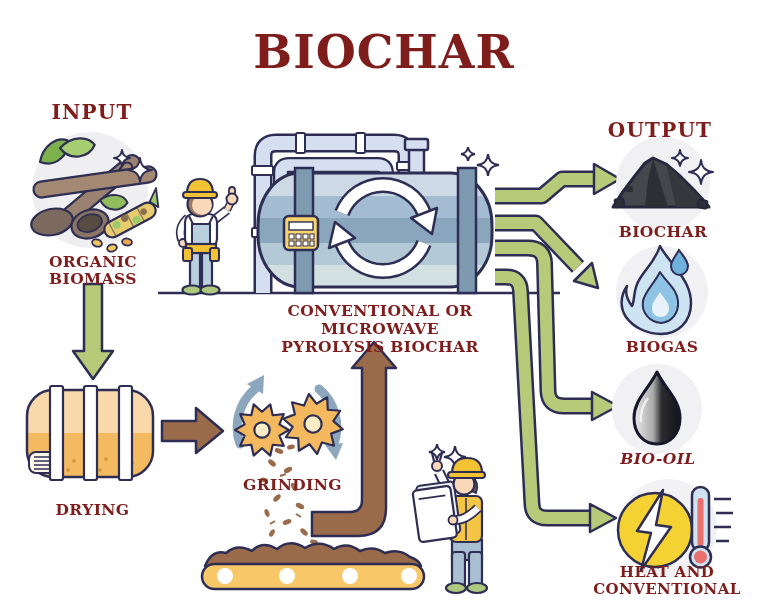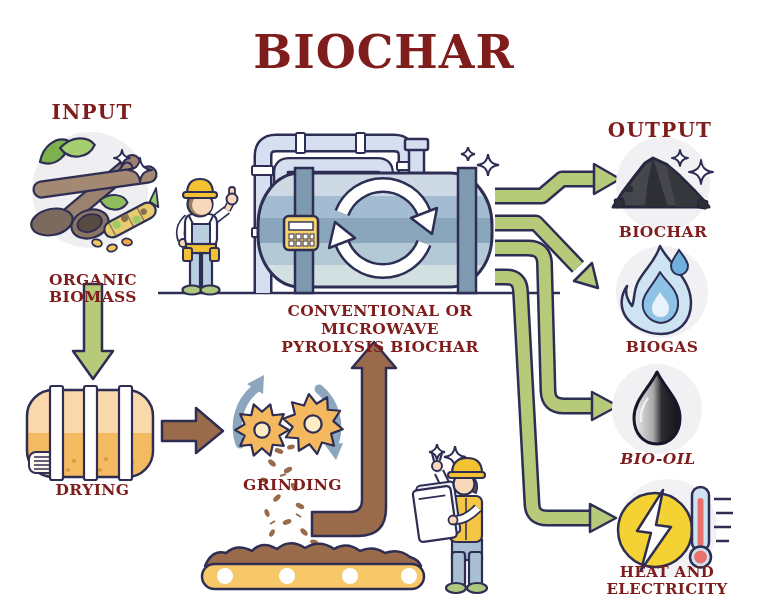--- a/index.html
+++ b/index.html
@@ -6,22 +6,22 @@
   .canvas{position:relative;width:768px;height:615px;background:#ffffff;overflow:hidden;
           font-family:"DejaVu Serif","Liberation Serif",serif;}
   .art{position:absolute;left:0;top:0;}
   .txt{position:absolute;text-align:center;color:#7f1d1d;font-weight:700;letter-spacing:.4px;}
   .title{left:0;top:28px;width:768px;font-size:46px;line-height:48px;letter-spacing:1px;}
   .hdr{font-size:20px;line-height:22px;color:#7f1d1d;letter-spacing:1.2px;}
   .hdr-input{left:12px;top:101px;width:160px;}
   .hdr-process{left:303px;top:101px;width:160px;}
   .hdr-output{left:580px;top:119px;width:160px;}
   .lbl{font-size:15.5px;line-height:17px;}
-  .lbl-biomass{left:3px;top:253px;width:180px;margin-top:18px;}
-  .lbl-drying{left:25px;top:481px;width:135px;}
+  .lbl-biomass{left:3px;top:253px;width:180px;}
+  .lbl-drying{left:25px;top:501px;width:135px;}
   .lbl-grinding{left:225px;top:476px;width:135px;}
   .lbl-reactor{left:238px;top:302px;width:284px;line-height:18px;text-align:center;}
   .lbl-biochar{left:583px;top:223px;width:160px;}
   .lbl-biogas{left:582px;top:338px;width:160px;}
   .lbl-biooil{left:578px;top:450px;width:160px;font-style:italic;}
   .lbl-heat{left:569px;top:564px;width:196px;font-size:15px;}
 </style>
 </head>
 <body>
 
@@ -317,15 +317,15 @@
 <div class="txt lbl lbl-biomass">ORGANIC BIOMASS</div>
 <div class="txt lbl lbl-drying">DRYING</div>
 <div class="txt lbl lbl-grinding">GRINDING</div>
 <div class="txt lbl lbl-reactor">
   <div>CONVENTIONAL OR MICROWAVE</div>
   <div>PYROLYSIS BIOCHAR</div>
 </div>
 <div class="txt lbl lbl-biochar">BIOCHAR</div>
 <div class="txt lbl lbl-biogas">BIOGAS</div>
 <div class="txt lbl lbl-biooil">BIO-OIL</div>
-<div class="txt lbl lbl-heat">HEAT AND ELECTRICITY</div>
+<div class="txt lbl lbl-heat">HEAT AND CONVENTIONAL</div>
 
 </div>
 
 </body></html>

